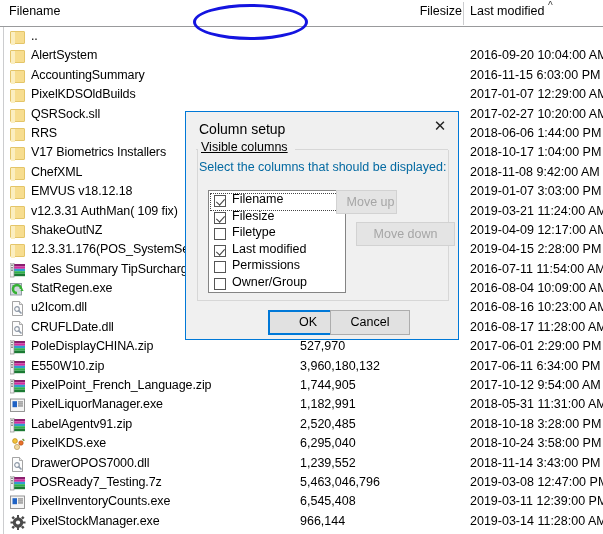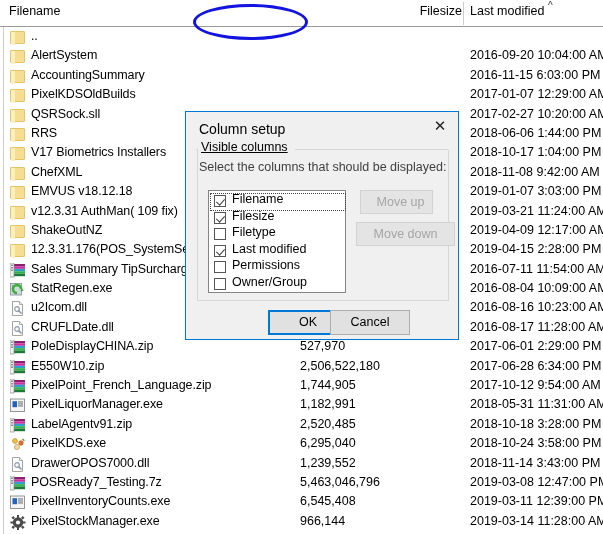--- a/index.html
+++ b/index.html
@@ -196,21 +196,21 @@
     position: absolute;
     left: 295px; top: 149px;
     width: 153px; height: 1px;
     background: #d7d7d7;
   }
 
   .instruction {
     position: absolute;
     left: 199px; top: 160px;
     font-size: 12.5px;
-    color: #404040;
+    color: #0369a1;
     white-space: nowrap;
   }
 
   .listbox {
     position: absolute;
     left: 208px; top: 190px;
     width: 138px;
     height: 103px;
     background: #ffffff;
     border: 1px solid #848484;
@@ -261,21 +261,21 @@
     color: #000;
     line-height: 22px;
     height: 24px;
     cursor: default;
   }
   .btn.disabled {
     color: #a6a6a6;
     background: #e4e4e4;
     border-color: #d2d2d2;
   }
-  .btn-moveup { left: 360px; top: 190px; width: 73px; padding-left: 8px; }
+  .btn-moveup { left: 336px; top: 190px; width: 61px; padding-left: 8px; }
   .btn-movedown { left: 356px; top: 222px; width: 99px; }
 
   .btn-ok {
     left: 236px; top: 310px; width: 80px; height: 25px;
     border: 2px solid #0078d7;
     background: #e1e1e1;
     line-height: 21px;
     margin-left: 32px;
   }
   .btn-cancel {
@@ -468,22 +468,22 @@
             <rect x="3" y="1" width="12" height="2.4" fill="#8a1f6e"></rect>
             <rect x="3" y="3.4" width="12" height="2.4" fill="#d42ba0"></rect>
             <rect x="3" y="5.8" width="12" height="2.4" fill="#2f9fd0"></rect>
             <rect x="3" y="8.2" width="12" height="2.4" fill="#2fb34a"></rect>
             <rect x="3" y="10.6" width="12" height="2.6" fill="#1b7a33"></rect>
             <rect x="0" y="0" width="4" height="14" fill="#f2f2f2" stroke="#8a8a8a" stroke-width="0.7"></rect>
             <path d="M1.2 1.5 h1.6 v1.4 h-1.6 z M1.2 4 h1.6 v1.4 h-1.6 z M1.2 6.5 h1.6 v1.4 h-1.6 z" fill="#777"></path>
           </svg>
         </span>
         <span class="fname">E550W10.zip</span>
-        <span class="fsize">2,506,522,180</span>
-        <span class="fdate">2017-06-28 6:34:00 PM</span>
+        <span class="fsize">3,960,180,132</span>
+        <span class="fdate">2017-06-11 6:34:00 PM</span>
       </div>
       <div class="row">
         <span class="icon">
           <svg class="ic-zip" viewBox="0 0 16 15">
             <rect x="3" y="1" width="12" height="2.4" fill="#8a1f6e"></rect>
             <rect x="3" y="3.4" width="12" height="2.4" fill="#d42ba0"></rect>
             <rect x="3" y="5.8" width="12" height="2.4" fill="#2f9fd0"></rect>
             <rect x="3" y="8.2" width="12" height="2.4" fill="#2fb34a"></rect>
             <rect x="3" y="10.6" width="12" height="2.6" fill="#1b7a33"></rect>
             <rect x="0" y="0" width="4" height="14" fill="#f2f2f2" stroke="#8a8a8a" stroke-width="0.7"></rect>

